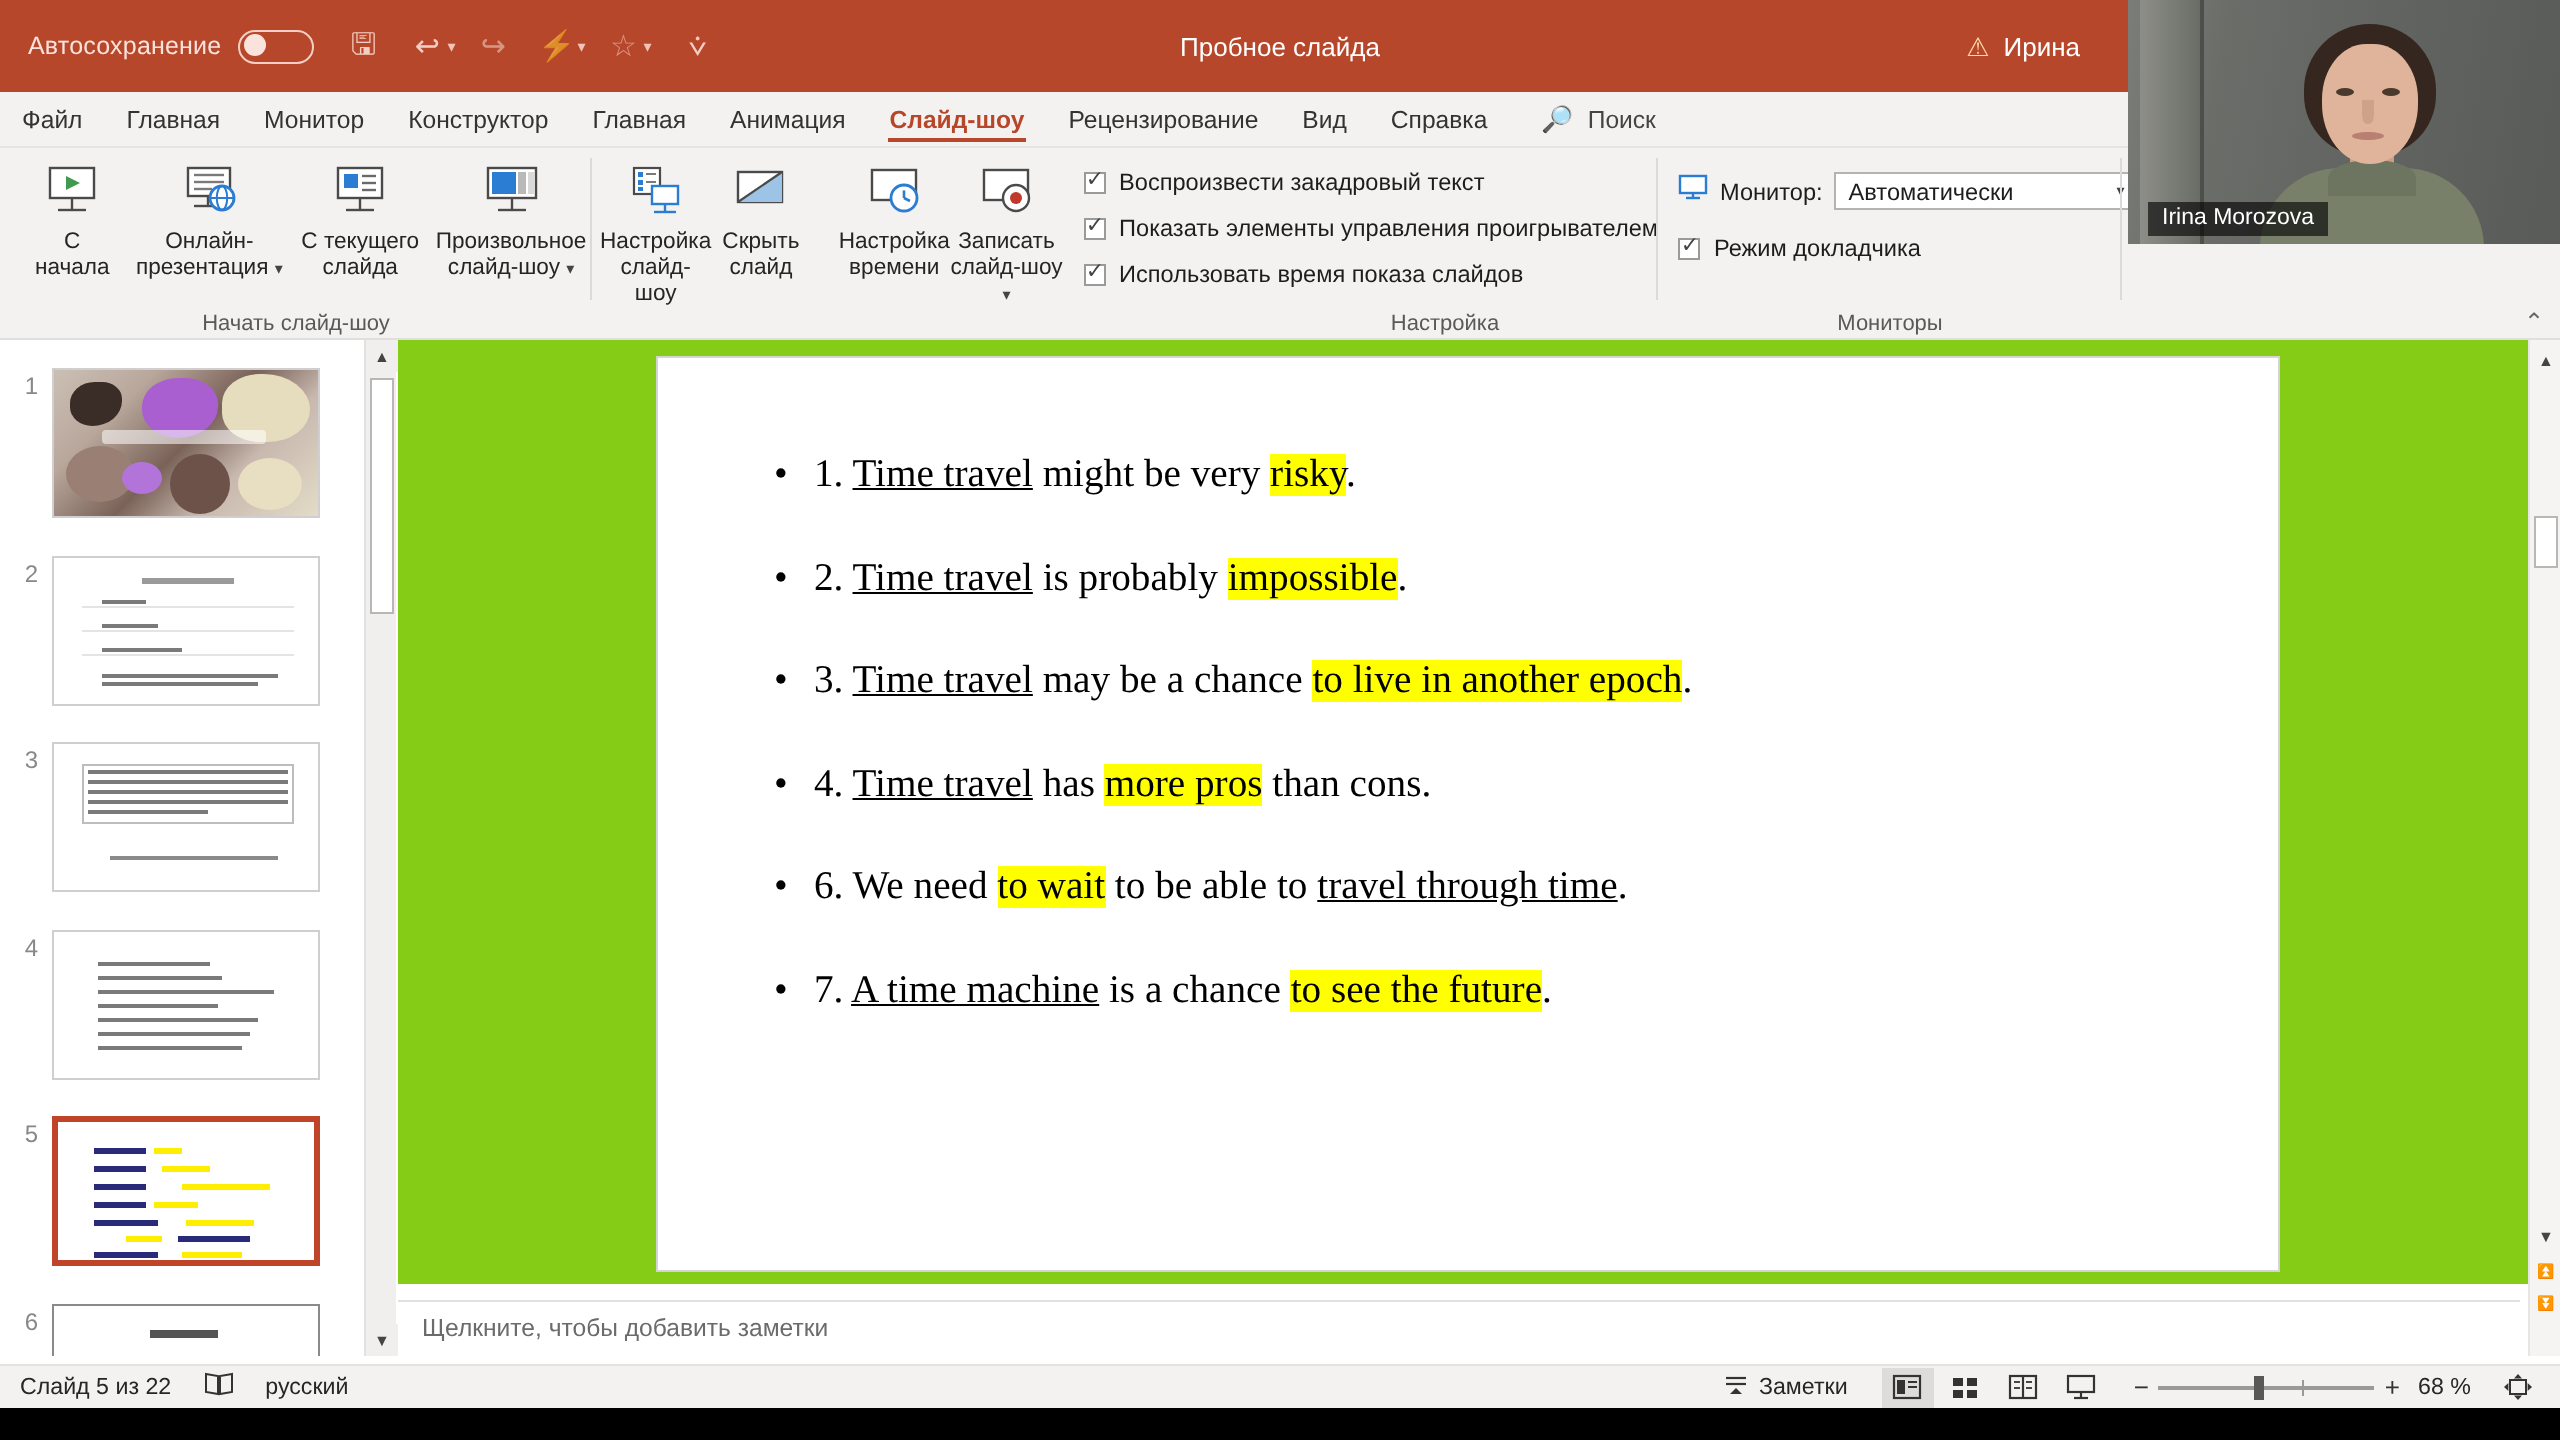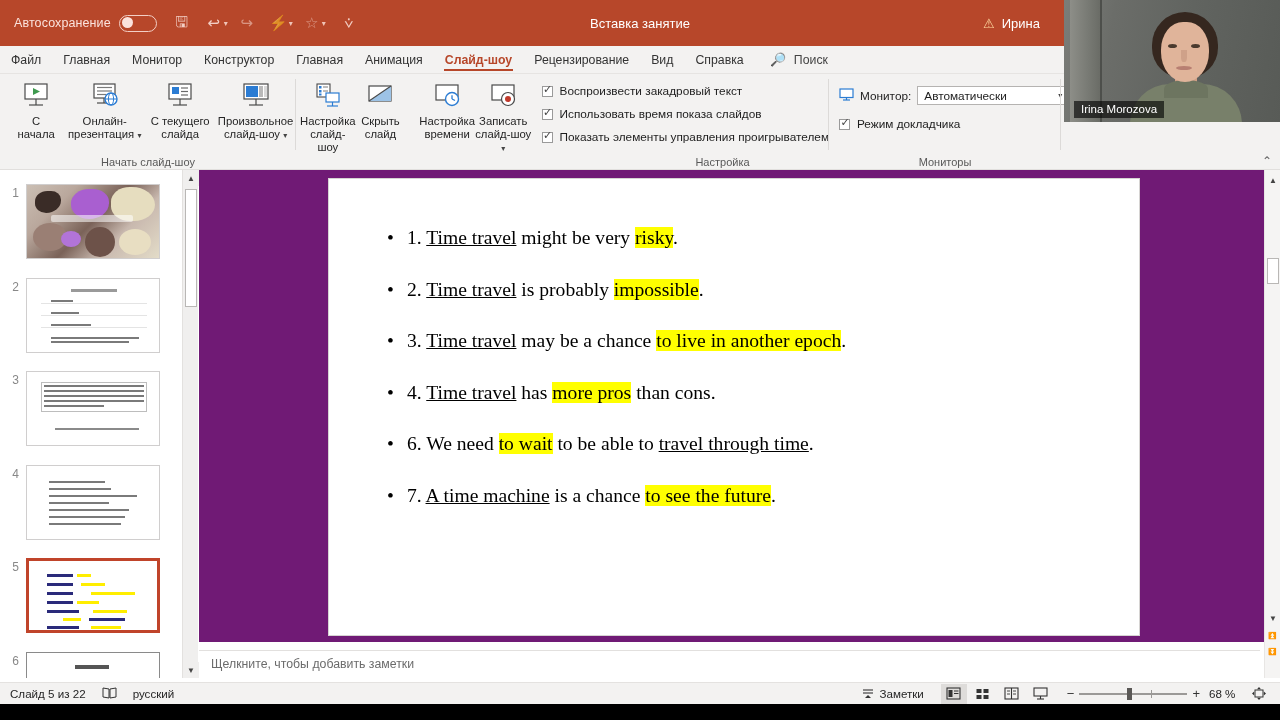--- a/index.html
+++ b/index.html
@@ -144,21 +144,21 @@
     position:absolute; left:0; width:16px; height:16px; display:flex;
     align-items:center; justify-content:center; font-size:8px; color:#444; background:#f0efee;
   }
   #thumb-thumbpos {
     position:absolute; left:2px; top:19px; width:12px; height:118px;
     background:#fff; border:1px solid #b9b7b5;
   }
 
   
   #canvasarea {
-    position:absolute; left:199px; top:0; right:8px; height:472px; background:#701a75;
+    position:absolute; left:199px; top:0; right:8px; height:472px; background:#84cc16;
   }
   #slide {
     position:absolute; left:129px; top:8px; width:812px; height:458px;
     background:#fff; border:1px solid #d6d4d2;
   }
   #slide-body { position:absolute; left:58px; top:48px; right:20px; }
   .sline {
     font-family:"Liberation Serif", serif; font-size:19.6px; color:#000;
     margin-bottom:29.5px; white-space:nowrap; line-height:22px;
   }
@@ -275,21 +275,21 @@
   <span class="tb-icon" style="margin-left:12px">🖫</span>
   <span class="tb-icon" style="margin-left:6px">↩</span>
   <span class="tb-caret">▾</span>
   <span class="tb-icon dim" style="margin-left:6px">↪</span>
   <span class="tb-icon dim" style="margin-left:6px">⚡</span>
   <span class="tb-caret">▾</span>
   <span class="tb-icon dim" style="margin-left:6px">☆</span>
   <span class="tb-caret">▾</span>
   <span class="tb-icon" style="margin-left:10px">⩒</span>
 
-  <span id="title-text">Вставка занятие</span>
+  <span id="title-text">Пробное слайда</span>
 
   <div id="titlebar-right">
     <span id="warn-ico">⚠</span>
     <span id="user-name">Ирина</span>
   </div>
 </div>
 
 <div id="tabbar">
   <div class="tab">Файл</div>
   <div class="tab">Главная</div>
@@ -416,25 +416,25 @@
       <span class="lbl"><span>Записать</span><br><span>слайд-шоу</span> <span class="caretlbl">▾</span></span>
     </div>
 
     <div id="cbcol">
       <div class="cbrow">
         <span class="cbx checked"></span>
         <span class="cbtxt">Воспроизвести закадровый текст</span>
       </div>
       <div class="cbrow">
         <span class="cbx checked"></span>
-        <span class="cbtxt">Использовать время показа слайдов</span>
+        <span class="cbtxt">Показать элементы управления проигрывателем</span>
       </div>
       <div class="cbrow">
         <span class="cbx checked"></span>
-        <span class="cbtxt">Показать элементы управления проигрывателем</span>
+        <span class="cbtxt">Использовать время показа слайдов</span>
       </div>
     </div>
     <div class="glabel" style="left:330px;right:10px;text-align:center">Настройка</div>
   </div>
 
   <div class="rgroup sep" style="width:232px">
     <div id="moncol">
       <div class="monrow">
         <span>
           <svg width="15" height="13" viewBox="0 0 15 13">

